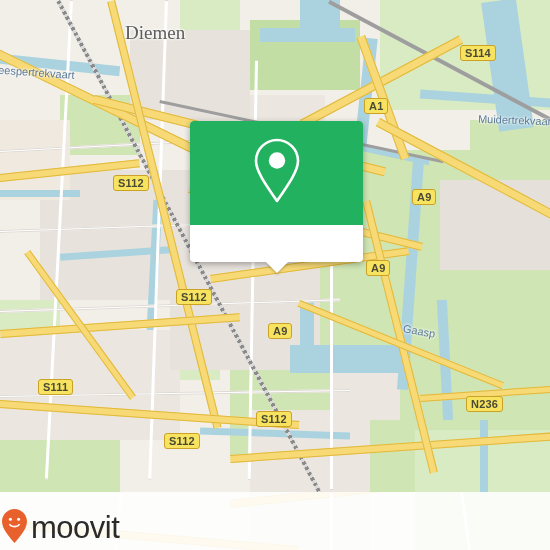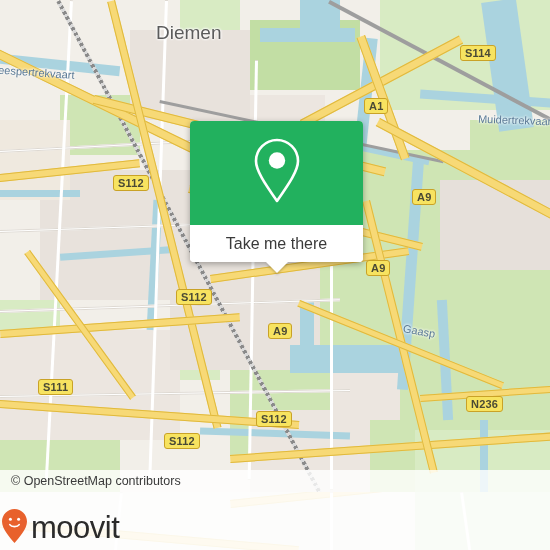--- a/index.html
+++ b/index.html
@@ -158,21 +158,21 @@
       <div class="shield" style="left:113px;top:175px;">S112</div>
       <div class="shield" style="left:412px;top:189px;">A9</div>
       <div class="shield" style="left:366px;top:260px;">A9</div>
       <div class="shield" style="left:176px;top:289px;">S112</div>
       <div class="shield" style="left:268px;top:323px;">A9</div>
       <div class="shield" style="left:38px;top:379px;">S111</div>
       <div class="shield" style="left:466px;top:396px;">N236</div>
       <div class="shield" style="left:256px;top:411px;">S112</div>
       <div class="shield" style="left:164px;top:433px;">S112</div>
 
-      <div class="placelabel" style="left:156px;top:22px;">Diemen</div>
+      <div class="placelabel" style="left:125px;top:22px;font-family:Liberation Serif, serif;">Diemen</div>
       <div class="waterlabel" style="left:478px;top:114px;transform:rotate(2deg);">Muidertrekvaart</div>
       <div class="waterlabel" style="left:-12px;top:66px;transform:rotate(4deg);">Weespertrekvaart</div>
       <div class="waterlabel" style="left:403px;top:325px;transform:rotate(10deg);">Gaasp</div>
 
     </div>
   </div>
 
   <div class="map-faded">
     <div class="mapinner" style="top:-492px;">
       <div class="landmass"></div>
@@ -188,29 +188,23 @@
 
   <div class="callout">
     <div class="callout-head" style="background:#22b15e;">
       <span>
         <svg width="56" height="70" viewBox="0 0 56 70" aria-hidden="true">
           <path d="M28 4 C16.4 4 7 13.4 7 25 C7 34.5 15.5 47 28 65 C40.5 47 49 34.5 49 25 C49 13.4 39.6 4 28 4 Z" fill="none" stroke="#ffffff" stroke-width="2.6" stroke-linejoin="round"></path>
           <circle cx="28" cy="24.5" r="8.2" fill="#ffffff"></circle>
         </svg>
       </span>
     </div>
-    <div class="callout-foot">
-      <span>Take me there</span>
-    </div>
     <div class="tail"></div>
   </div>
 
-  <div class="attrib">
-    <span>© OpenStreetMap contributors</span>
-  </div>
 
   <div class="footer">
     <div class="brand">
       <span class="brand-pin">
         <svg width="29" height="36" viewBox="0 0 29 36" aria-hidden="true">
           <path d="M14.5 1 C7.6 1 2 6.6 2 13.5 C2 21 9.5 29 14.5 35 C19.5 29 27 21 27 13.5 C27 6.6 21.4 1 14.5 1 Z" fill="#e8612c"></path>
           <circle cx="10.4" cy="11.3" r="1.5" fill="#ffffff"></circle>
           <circle cx="18.6" cy="11.3" r="1.5" fill="#ffffff"></circle>
           <path d="M9.8 16.6 C11.4 19.2 17.6 19.2 19.2 16.6" fill="none" stroke="#ffffff" stroke-width="1.7" stroke-linecap="round"></path>
         </svg>

